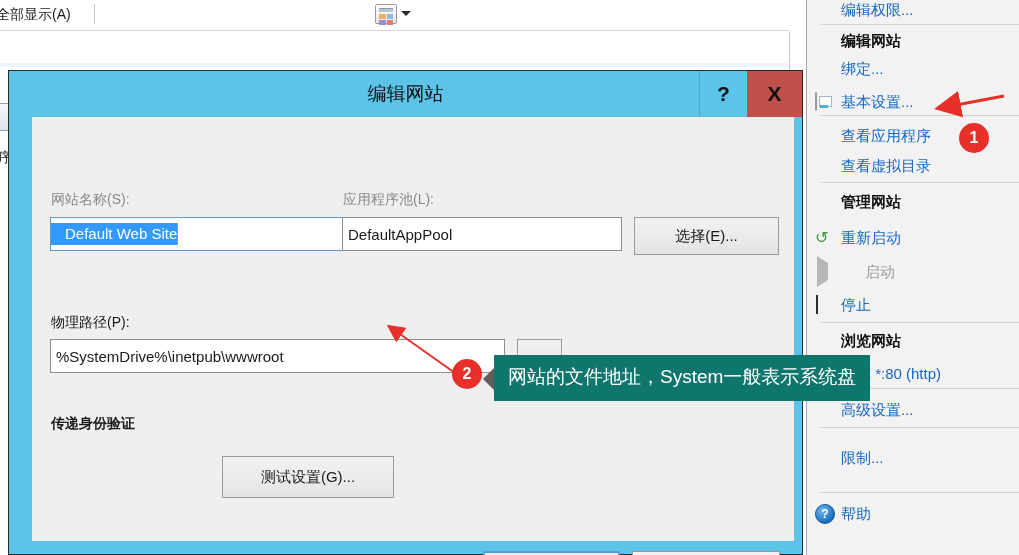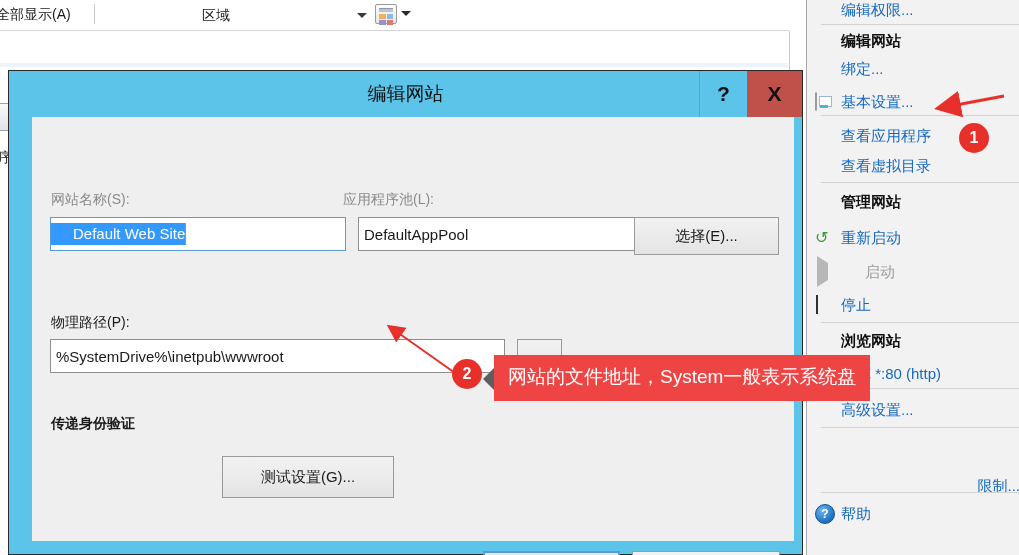--- a/index.html
+++ b/index.html
@@ -201,45 +201,41 @@
 
   
   .badge {
     position: absolute; width: 30px; height: 30px; border-radius: 50%;
     background: #e8302a; color: #ffffff;
     font-size: 16px; font-weight: bold;
     display: flex; align-items: center; justify-content: center;
     z-index: 60;
   }
   .tooltip {
-    position: absolute; background: #ef4444; color: #ffffff;
+    position: absolute; background: #0f766e; color: #ffffff;
     font-size: 19px; white-space: nowrap;
     padding: 9px 14px 11px 14px;
     z-index: 55;
   }
   .tooltip:before {
     content: ""; position: absolute; left: -11px; top: 13px;
     border-top: 11px solid transparent; border-bottom: 11px solid transparent;
     border-right: 11px solid #5e5e5e;
   }
   .anno-svg { position: absolute; left: 0; top: 0; width: 1019px; height: 555px; pointer-events: none; z-index: 50; }
 </style>
 </head>
 <body>
 
 <div id="root">
 
   <div class="bg-toolbar">
     <div class="tb-item tb-showall">全部显示(A)</div>
     <div class="tb-sep"></div>
     <div class="tb-item tb-groupby">分组依据:</div>
-    <div class="tb-combo">
-      <span class="tb-combo-text">区域</span>
-      <span class="tb-combo-arrow"></span>
-    </div>
     <div class="tb-viewicon">
       <div class="bar"></div>
       <div class="grid">
         <div class="cell c1"></div>
           <div class="cell c2"></div>
         <div class="cell c3"></div>
           <div class="cell c4"></div>
       </div>
     </div>
     <div class="tb-viewarrow"></div>
@@ -316,21 +312,21 @@
         <span class="sb-link">浏览 *:80 (http)</span>
       </div>
       <div class="sb-div" style="top:388px;"></div>
 
       <div class="sb-row" style="top:396px;">
         <span class="sb-icon"></span>
         <span class="sb-link">高级设置...</span>
       </div>
       <div class="sb-div" style="top:427px;"></div>
 
-      <div class="sb-row" style="top:472px;justify-content:flex-end;">
+      <div class="sb-row" style="top:444px;">
         <span class="sb-icon"></span>
         <span class="sb-link">限制...</span>
       </div>
       <div class="sb-div" style="top:492px;"></div>
 
       <div class="sb-row" style="top:500px;">
         <span class="sb-icon">
             <span class="ico-help">?</span>
           </span>
         <span class="sb-link">帮助</span>
@@ -342,25 +338,25 @@
     <div class="dlg-title">
       <div class="dlg-title-text">编辑网站</div>
       <div class="dlg-btn-help">?</div>
       <div class="dlg-btn-close">X</div>
     </div>
 
     <div class="dlg-body">
 
       <div class="lbl" style="left:19px; top:74px;">网站名称(S):</div>
       <div class="txtfield focused" style="left:18px; top:100px; width:296px; height:34px; padding-left:0;">
-        <span class="sel-text" style="padding:2px 0 3px 22px;">Default Web Site</span>
+        <span class="sel-text" style="padding:2px 0 3px 14px;">Default Web Site</span>
       </div>
 
       <div class="lbl" style="left:311px; top:74px;">应用程序池(L):</div>
-      <div class="txtfield" style="left:326px; top:100px; width:280px; height:34px;">
+      <div class="txtfield" style="left:310px; top:100px; width:280px; height:34px;">
         <span>DefaultAppPool</span>
       </div>
       <div class="btn" style="left:602px; top:100px; width:145px; height:38px;">选择(E)...</div>
 
       <div class="lbl lbl-dark" style="left:19px; top:197px; color:#1a1a1a; font-weight:normal;">物理路径(P):</div>
       <div class="txtfield" style="left:18px; top:222px; width:455px; height:34px;text-align:right;">
         <span>%SystemDrive%\inetpub\wwwroot</span>
       </div>
       <div class="btn" style="left:485px; top:222px; width:45px; height:36px; align-items:flex-end; padding-bottom:6px;">...</div>
 

